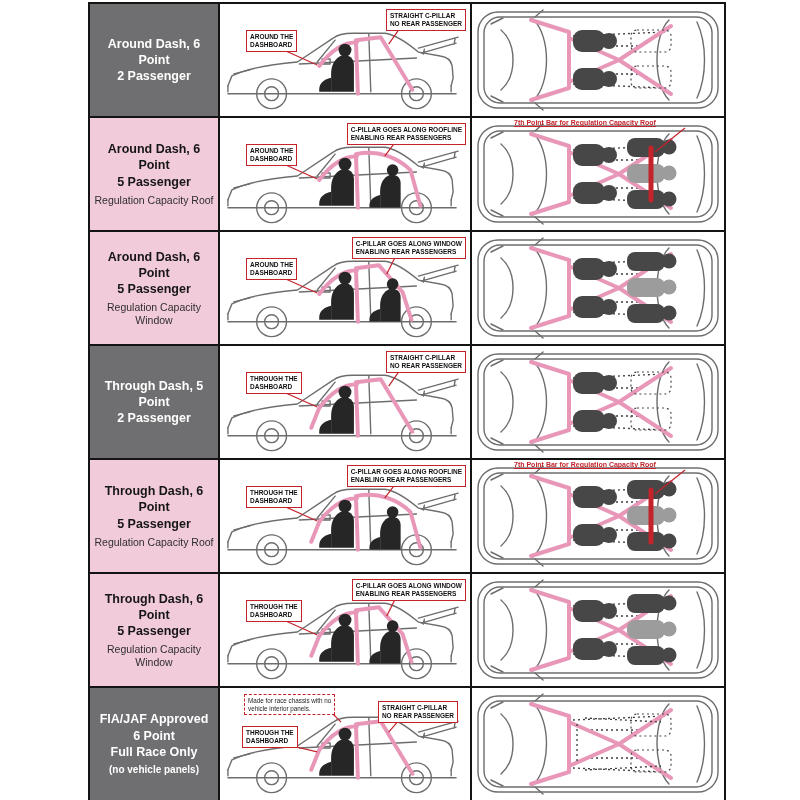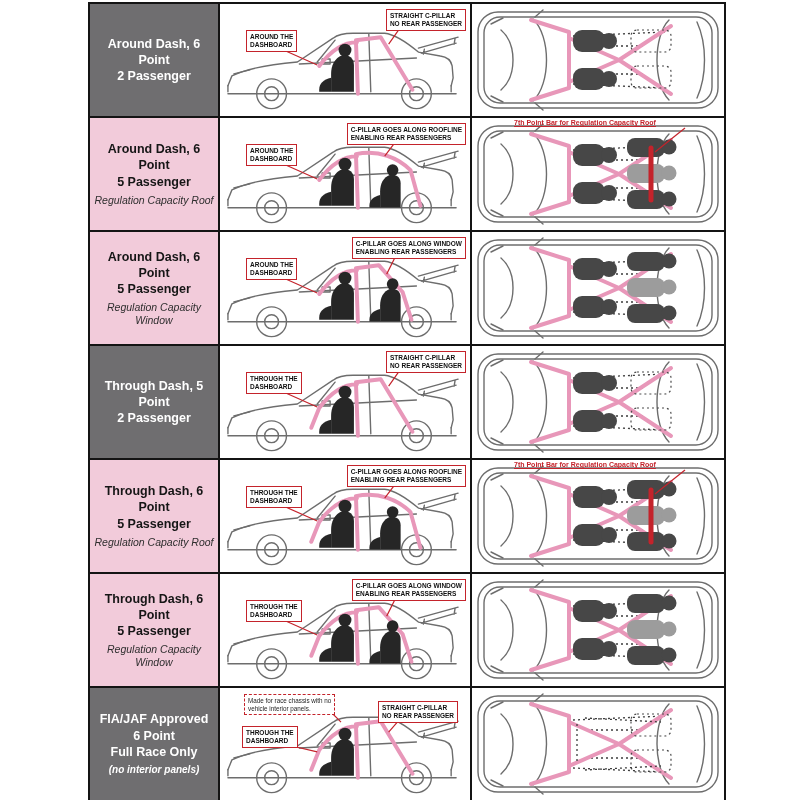--- a/index.html
+++ b/index.html
@@ -9,21 +9,21 @@
   .row{display:flex;height:112px;border-bottom:2px solid #141414;box-sizing:content-box;}
   .row:last-child{border-bottom:none;}
   .cell{box-sizing:border-box;position:relative;overflow:hidden;}
   .label{width:130px;border-right:2px solid #141414;display:flex;flex-direction:column;
     justify-content:center;align-items:center;text-align:center;padding:4px 3px;}
   .side{width:252px;border-right:2px solid #141414;}
   .top{flex:1;}
   .bg-gray{background:#6f6e70;color:#ffffff;}
   .bg-pink{background:#f2cbda;color:#161616;}
   .title{font-size:12.5px;font-weight:700;line-height:1.3;white-space:pre-line;}
-  .subtitle{font-size:10.5px;font-weight:400;line-height:1.25;margin-top:4px;white-space:pre-line;font-style:italic;}
+  .subtitle{font-size:10.5px;font-weight:400;line-height:1.25;margin-top:4px;white-space:pre-line;}
   .bg-pink .subtitle{color:#2e2e2e;}
   .bg-gray .subtitle{color:#fff;font-weight:700;font-size:10px;}
   .subtitle:empty{display:none;}
   svg.draw{position:absolute;left:0;top:0;width:100%;height:100%;}
   .car{stroke:#6d6d6d;stroke-width:1.4;fill:none;stroke-linecap:round;stroke-linejoin:round;}
   .cage{stroke:#e897b9;stroke-width:4;fill:none;stroke-linecap:round;stroke-linejoin:round;}
   .hidden-bar{stroke:#3c3c3c;stroke-width:1.3;fill:none;stroke-dasharray:2 3;}
   .leader{stroke:#c4232b;stroke-width:1.2;fill:none;}
   .redbar{stroke:#c4232b;stroke-width:5;fill:none;stroke-linecap:round;}
   .fig{fill:#262626;stroke:none;}
@@ -282,21 +282,21 @@
           <use href="#seats-front"></use>
       </svg>
     </div>
   </div>
 
   <div class="row bg-gray v7">
     <div class="cell label">
       <div class="title">FIA/JAF Approved
 6 Point
 Full Race Only</div>
-      <div class="subtitle">(no interior panels)</div>
+      <div class="subtitle">(no vehicle panels)</div>
     </div>
     <div class="cell side" style="background:#fff;">
       <svg class="draw" viewBox="0 0 252 112">
         <use href="#car-side"></use>
         <path class="cage" d="M100 62 C112 46 124 38 138 38 M100 62 L92 82 M139 90 L137 36 M137 36 L162 33 L194 86"></path>
         <use href="#fig-side" transform="translate(126,46)"></use>
         <path class="leader" d="M64 56 L98 64 M184 28 L170 44 M110 22 L122 34"></path>
       </svg>
       <div class="note-box">Made for race chassis with no
 vehicle interior panels.</div>

